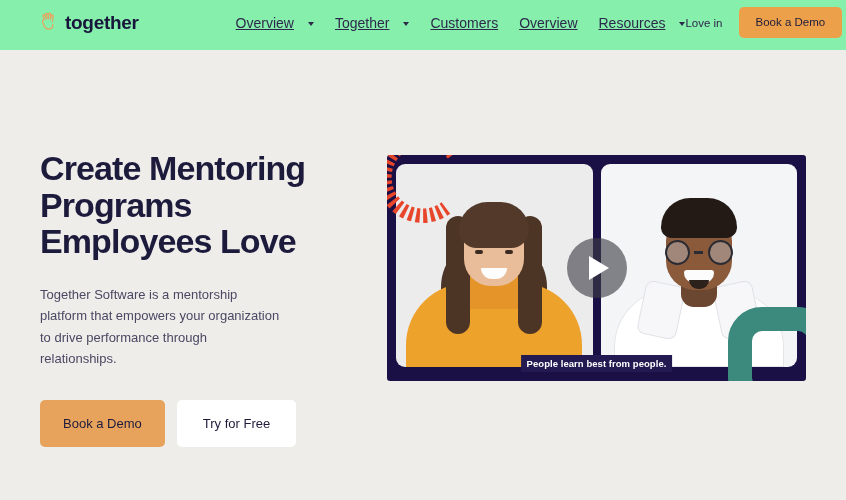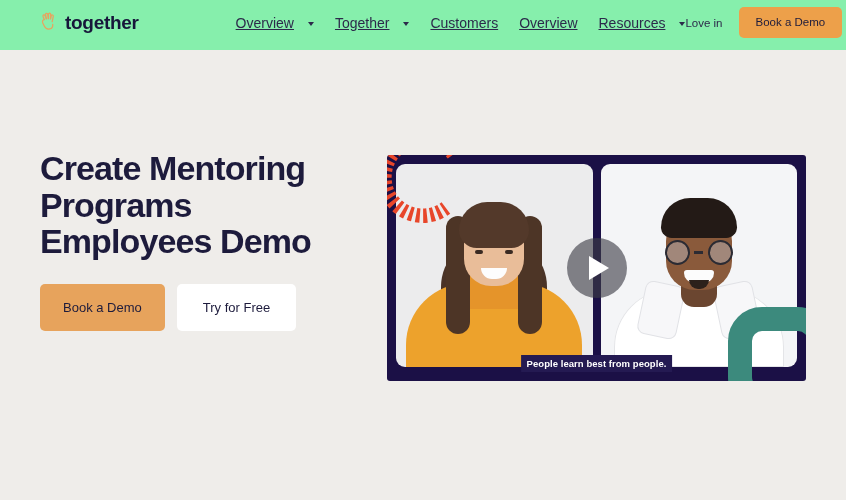--- a/index.html
+++ b/index.html
@@ -435,21 +435,22 @@
     <span class="signin-link">Love in</span>
     <button class="btn btn-demo-sm">Book a Demo</button>
     <button class="btn btn-free-sm">Try for Free</button>
   </div>
 
 </header>
 
 <main class="hero">
 
   <div class="hero-copy">
-    <h1 class="hero-title">Create Mentoring Programs Employees Demo</h1>
+    <h1 class="hero-title">Create Mentoring Programs Employees Love</h1>
+    <p class="hero-sub">Together Software is a mentorship platform that empowers your organization to drive performance through relationships.</p>
     <div class="hero-ctas">
       <button class="btn btn-demo-lg">Book a Demo</button>
       <button class="btn btn-free-lg">Try for Free</button>
     </div>
   </div>
 
   <div class="hero-media">
     <div class="video-frame">
 
       <div class="video-pane pane-left">

